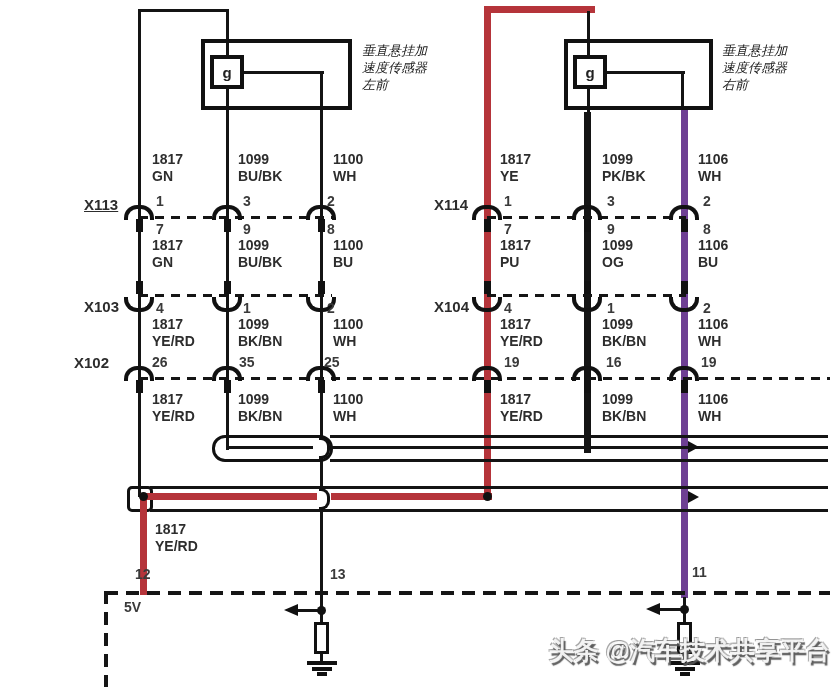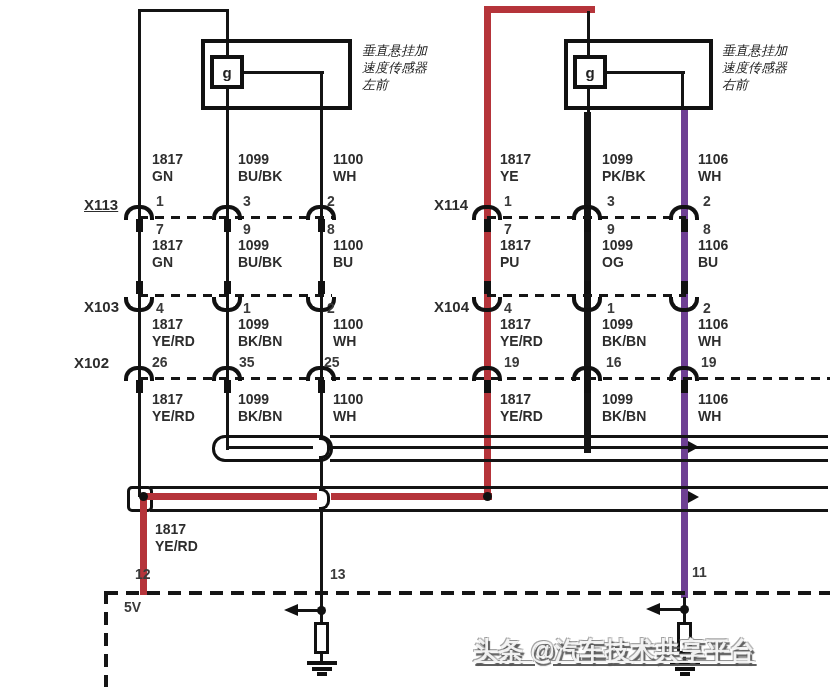--- a/index.html
+++ b/index.html
@@ -315,15 +315,15 @@
 
   <div class="lbl" style="left:155px;top:521px;">
     <div>1817</div>
       <div>YE/RD</div>
     </div>
   <div class="pin" style="left:135px;top:566px;">12</div>
   <div class="pin" style="left:330px;top:566px;">13</div>
   <div class="pin" style="left:692px;top:564px;">11</div>
   <div class="pin" style="left:124px;top:599px;">5V</div>
 
-  <div class="wm" style="left:398px;top:634px;width:432px;text-align:center;text-decoration:underline;">头条 @汽车技术共享平台</div>
+  <div class="wm" style="left:398px;top:634px;width:432px;text-align:right;">头条 @汽车技术共享平台</div>
 
 </div>
 
 </body></html>

